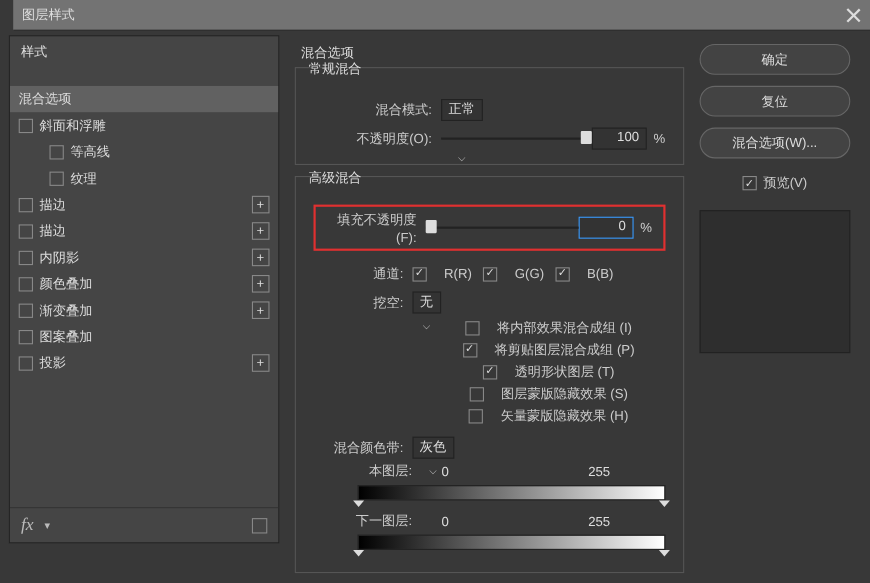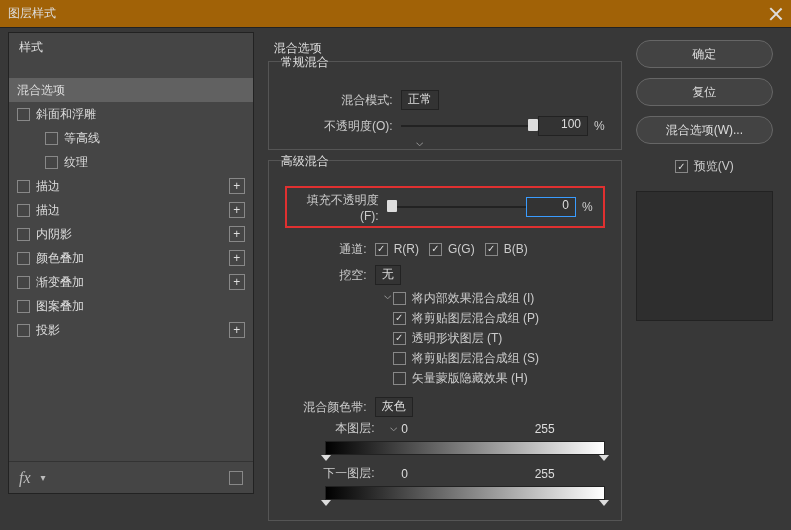--- a/index.html
+++ b/index.html
@@ -1,17 +1,17 @@
 <!DOCTYPE html>
 <html><head>
 <meta charset="utf-8">
 <style>
   * { box-sizing: border-box; margin: 0; padding: 0; font-family: "Microsoft YaHei", sans-serif; font-size: 12px; }
   body { background: #383838; color: #ccc; width: 791px; height: 530px; overflow: hidden; position: relative; }
-  .titlebar { height: 28px; background: #a16207; display: flex; align-items: center; justify-content: space-between; padding: 0 8px; border-bottom: 1px solid #222; }
+  .titlebar { height: 28px; background: #737373; display: flex; align-items: center; justify-content: space-between; padding: 0 8px; border-bottom: 1px solid #222; margin-left: 12px; }
   .titlebar .title { color: #ddd; }
   .close { width: 14px; height: 14px; cursor: pointer; position: relative; }
   .close::before, .close::after { content:""; position:absolute; left:6px; top:-1px; width:1.5px; height:16px; background:#ddd; }
   .close::before { transform: rotate(45deg); }
   .close::after { transform: rotate(-45deg); }
   .content { display: flex; height: 470px; }
   .sidebar { width: 254px; background: #454545; border: 1px solid #222; margin: 4px 0 4px 8px; display: flex; flex-direction: column; gap: 16px; }
   .sidebar-header { padding: 6px 10px; color: #ddd; }
   .sidebar-list { flex: 1; overflow: hidden; }
   .sidebar-item { display: flex; align-items: center; height: 24px; padding: 0 8px; cursor: pointer; }
@@ -39,21 +39,21 @@
   .select.small { gap: 8px; }
   .slider { position: relative; height: 18px; flex:1; max-width: 150px; }
   .slider .track { position:absolute; left:0; right:0; top:8px; height:2px; background:#222; }
   .slider .thumb { position:absolute; top:2px; width:10px; height:12px; background:#ddd; border-radius:1px; }
   .numbox { width: 50px; height: 20px; background: #333; border: 1px solid #222; color:#ddd; display:flex; align-items:flex-start; justify-content:flex-end; padding:0 6px; }
   .numbox.focused { border: 1px solid #3a9cff; }
   .pct { margin-left: 6px; color:#ccc; }
   
   .redbox { border: 2px solid #e03030; padding: 6px 10px; margin-bottom: 8px; }
   
-  .chkline { display:flex; align-items:center; gap:6px; height:20px; }
+  .chkline { display:flex; align-items:center; gap:16px; height:20px;justify-content:center; }
   .chkline .cb { width:13px; height:13px; border:1px solid #888; display:flex; align-items:center; justify-content:center; color:#ddd; font-size:10px; line-height:1; }
   .chkline .cb.checked::after { content:"✓"; }
   .chklist { margin-left: 108px; }
   
   .blend-ramps { margin-top: 6px; }
   .ramp-row { display:flex; align-items:center; gap:10px; margin-bottom:4px; }
   .ramp-row .lbl { width: 90px; text-align:right; color:#ccc; }
   .ramp-row .v { width: 40px; text-align:center; color:#ddd; }
   .ramp { height: 14px; width: 280px; background: linear-gradient(to right, #000, #fff); position:relative; border:1px solid #222; margin-left: 40px; margin-bottom: 10px; }
   .ramp .tri { position:absolute; width:0; height:0; border-left:5px solid transparent; border-right:5px solid transparent; }
@@ -217,21 +217,21 @@
         <div class="chkline">
             <span class="cb checked"></span>
             <span>将剪贴图层混合成组 (P)</span>
           </div>
         <div class="chkline">
             <span class="cb checked"></span>
             <span>透明形状图层 (T)</span>
           </div>
         <div class="chkline">
             <span class="cb"></span>
-            <span>将剪贴图层混合成组 (S)</span>
+            <span>图层蒙版隐藏效果 (S)</span>
           </div>
         <div class="chkline">
             <span class="cb"></span>
             <span>矢量蒙版隐藏效果 (H)</span>
           </div>
       </div>
 
       <div class="blend-ramps">
         <div class="row">
           <span class="lbl w2">混合颜色带:</span>

